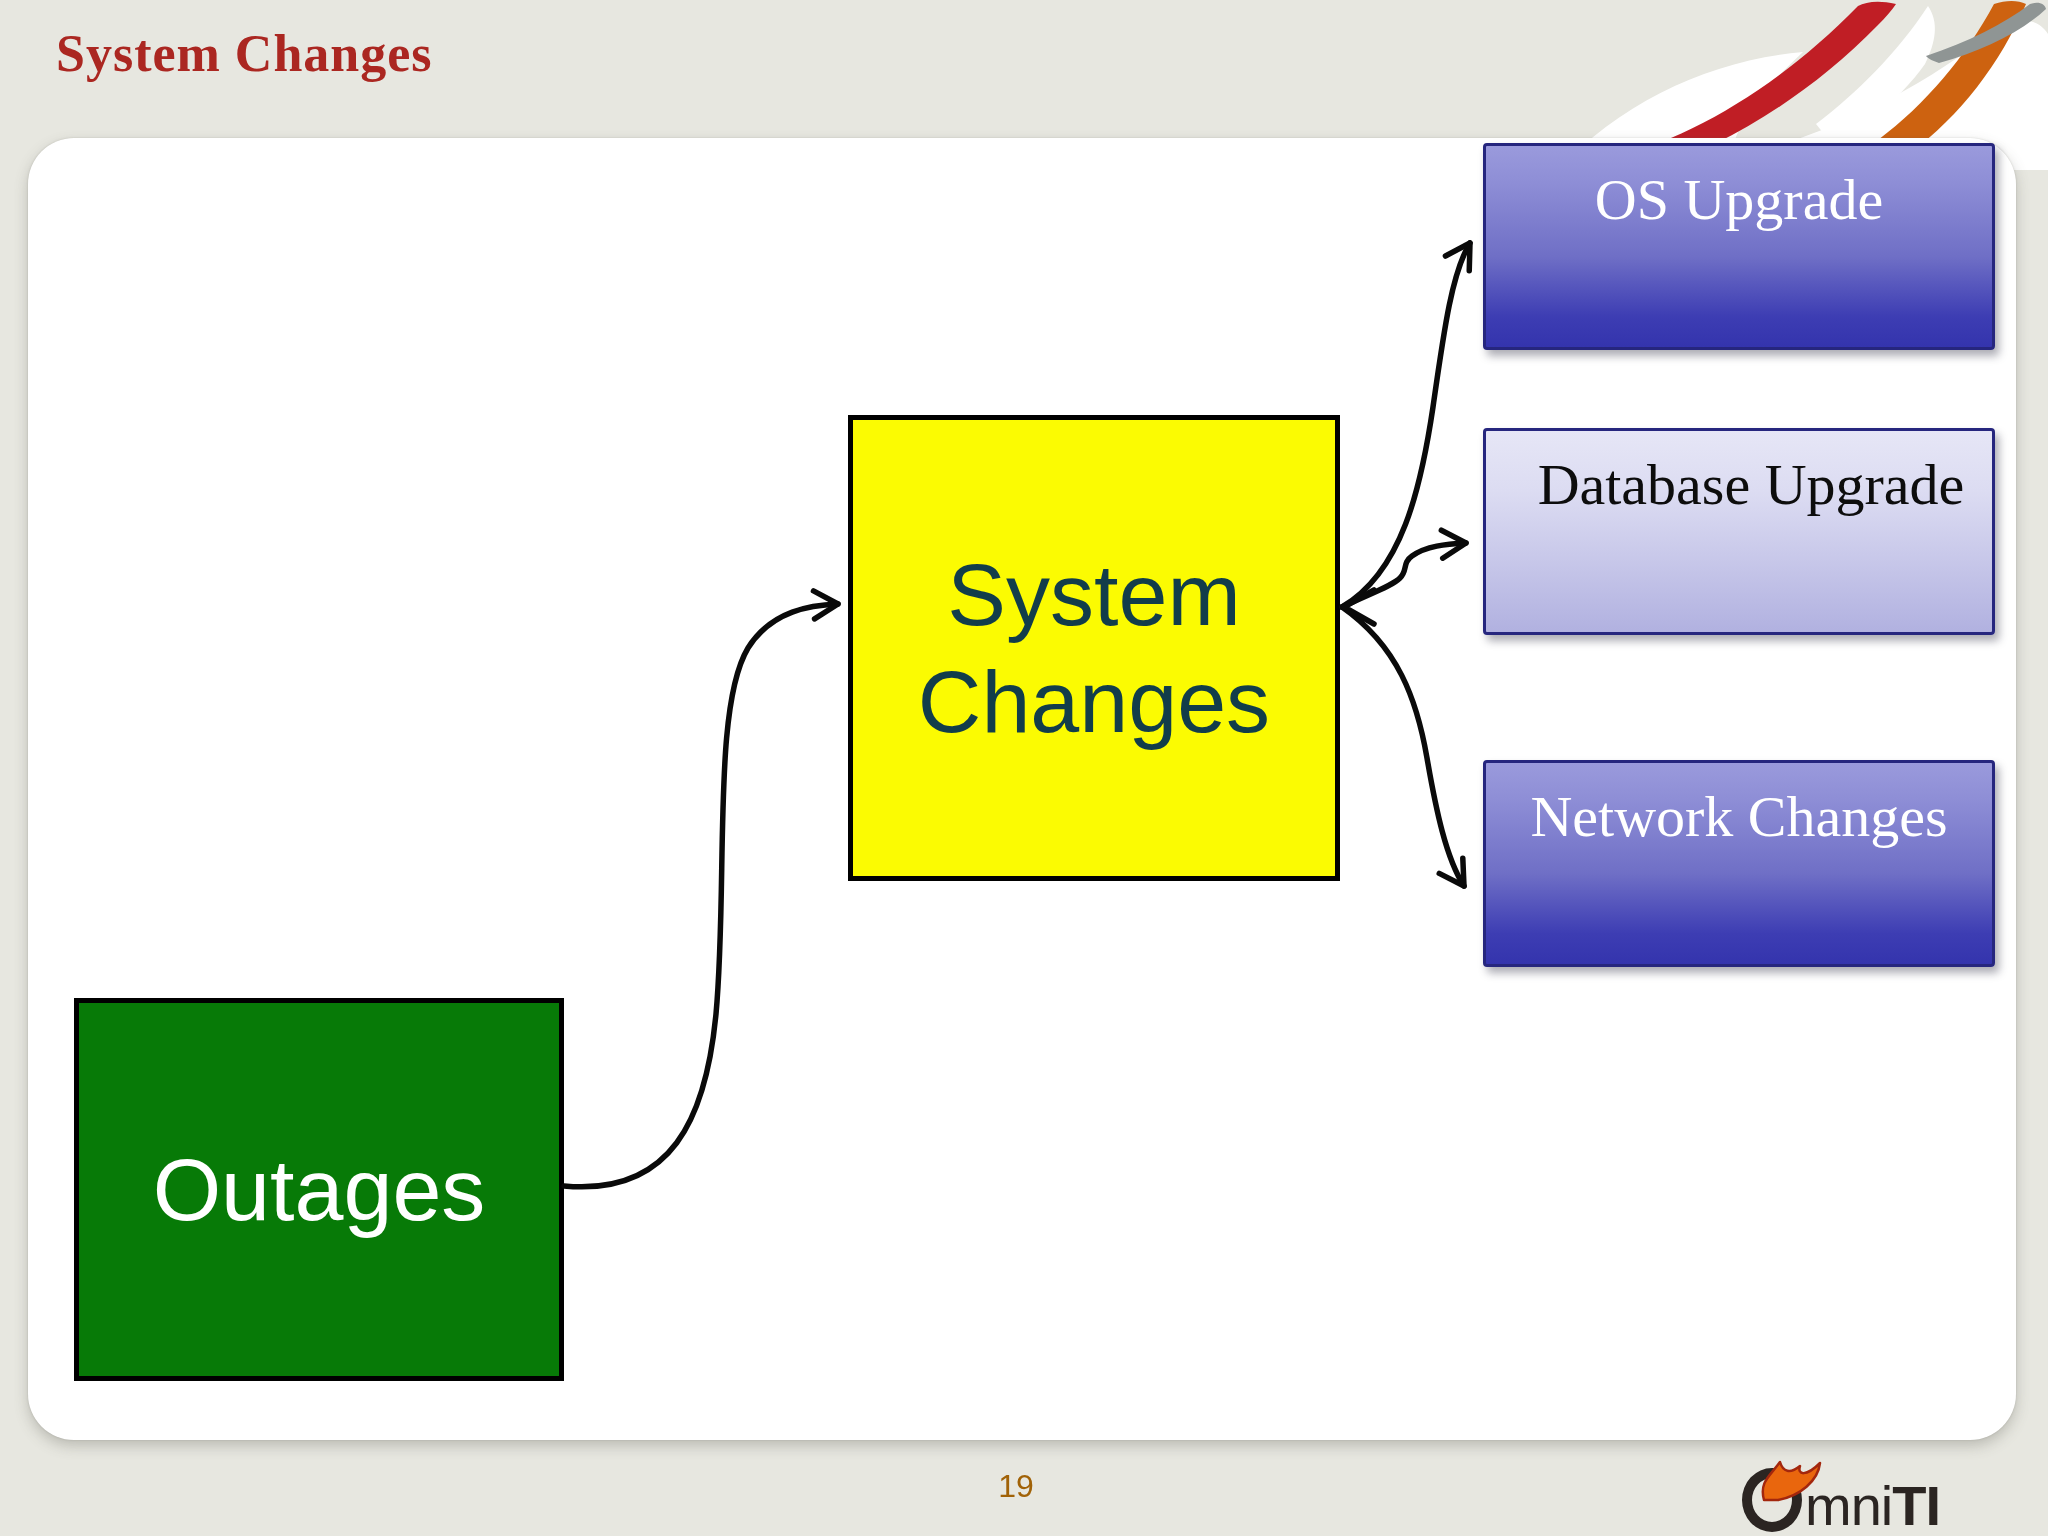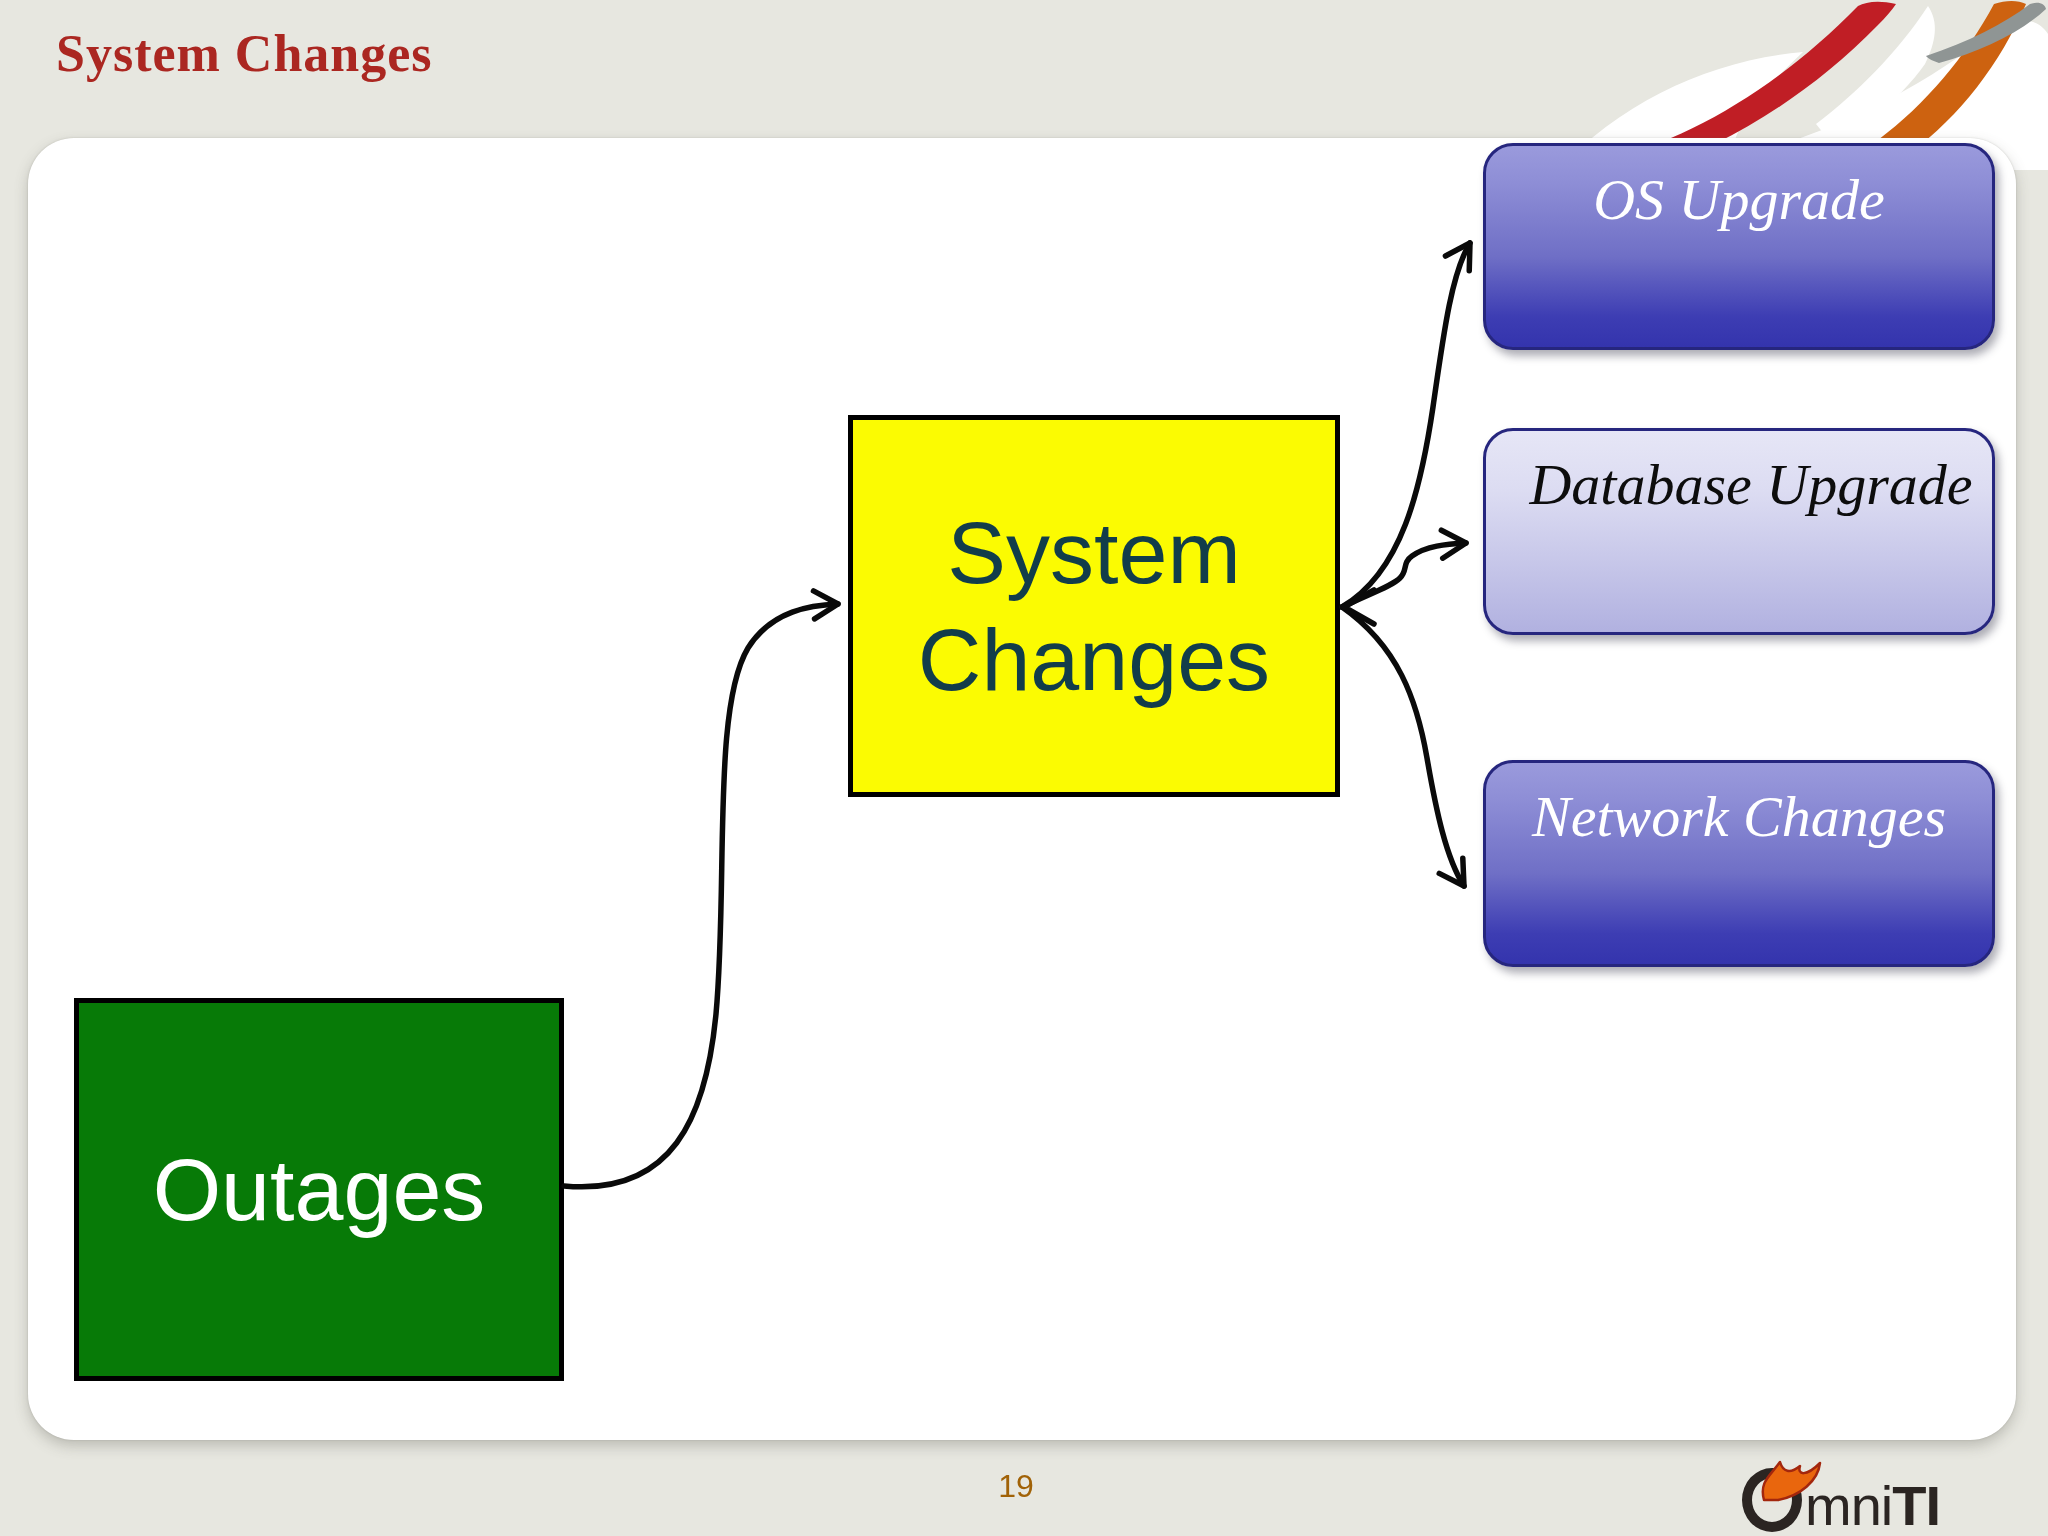--- a/index.html
+++ b/index.html
@@ -24,31 +24,30 @@
   .flame-deco{position:absolute;right:0;top:0;width:500px;height:170px;}
   
   .node{position:absolute;box-sizing:border-box;display:flex;flex-direction:column;
         align-items:center;justify-content:center;text-align:center;}
   .node-source{
     left:74px;top:998px;width:490px;height:383px;
     background:#077a07;border:5px solid #000000;
     color:#ffffff;font-size:88px;line-height:1.22;
   }
   .node-hub{
-    left:848px;top:415px;width:492px;height:382px;
+    left:848px;top:415px;width:492px;height:466px;
     background:#fbfb02;border:5px solid #000000;
     color:#123d4a;font-size:88px;line-height:1.22;
   }
   .target{
     left:1483px;width:512px;height:207px;
-    border-radius:30px;justify-content:flex-start;padding-top:20px;
+    border-radius:4px;justify-content:flex-start;padding-top:20px;
     font-family:"Liberation Serif",serif;font-size:58px;
     border:3px solid #26267e;
     box-shadow:4px 6px 9px rgba(50,50,70,.40);
-    font-style:italic;
   }
   .target.dark{
     background:linear-gradient(180deg,#9a9adc 0%,#8e8ed6 18%,#6f6fc6 55%,#3d3db3 85%,#3434ad 100%);
     color:#ffffff;
   }
   .target.light{
     background:linear-gradient(180deg,#e6e6f6 0%,#dcdcf2 30%,#c4c4e8 70%,#b1b1e0 100%);
     color:#0d0d0d;
   }
   #target-os{top:143px;}

